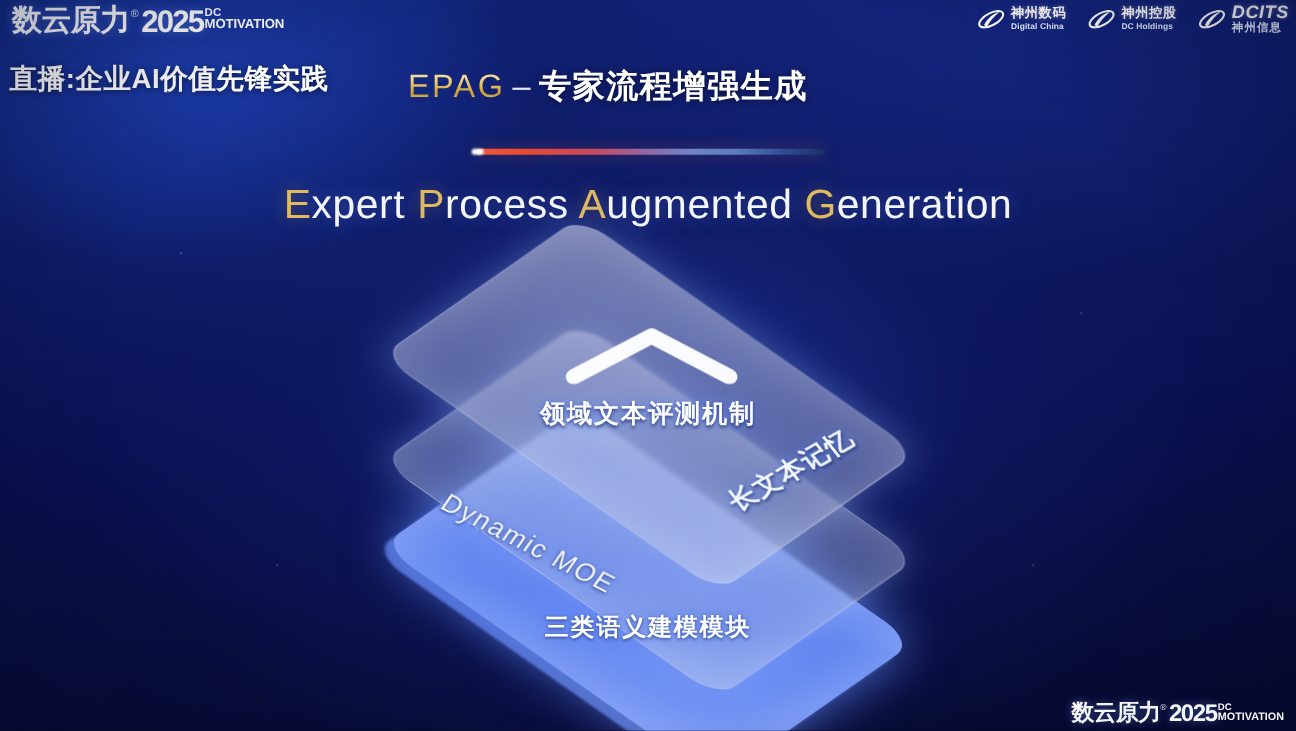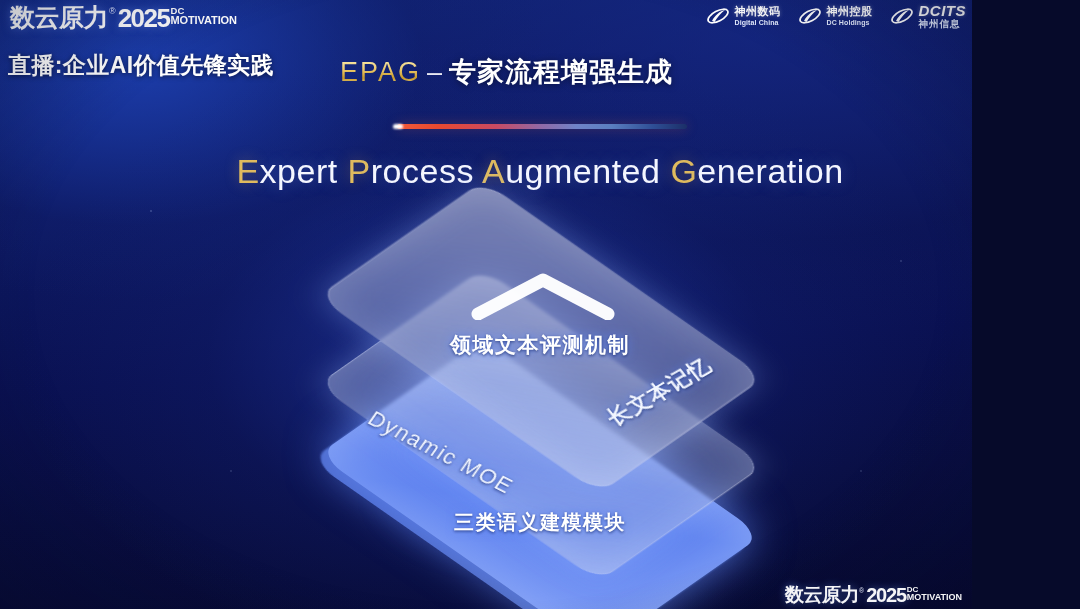--- a/index.html
+++ b/index.html
@@ -6,21 +6,21 @@
   html, body {
     margin: 0; padding: 0;
     width: 1080px; height: 609px;
     overflow: hidden;
     background: #060a2a;
     font-family: "Liberation Sans", "DejaVu Sans", sans-serif;
   }
 
   #stage {
     position: relative;
-    width: 972px;
+    width: 1080px;
     height: 609px;
     overflow: hidden;
     background:
       radial-gradient(ellipse 620px 420px at 50% 58%, rgba(40,70,190,0.55) 0%, rgba(20,35,120,0.25) 45%, rgba(8,12,52,0.0) 75%),
       radial-gradient(ellipse 520px 300px at 14% 10%, rgba(30,66,180,0.85) 0%, rgba(16,32,110,0.35) 55%, rgba(8,12,52,0) 80%),
       radial-gradient(ellipse 700px 340px at 78% 6%, rgba(22,40,130,0.6) 0%, rgba(10,16,70,0.2) 60%, rgba(8,12,52,0) 85%),
       linear-gradient(176deg, #12277e 0%, #101f73 16%, #0d1860 38%, #0a1152 58%, #090e42 78%, #070a33 100%);
   }
 
   

